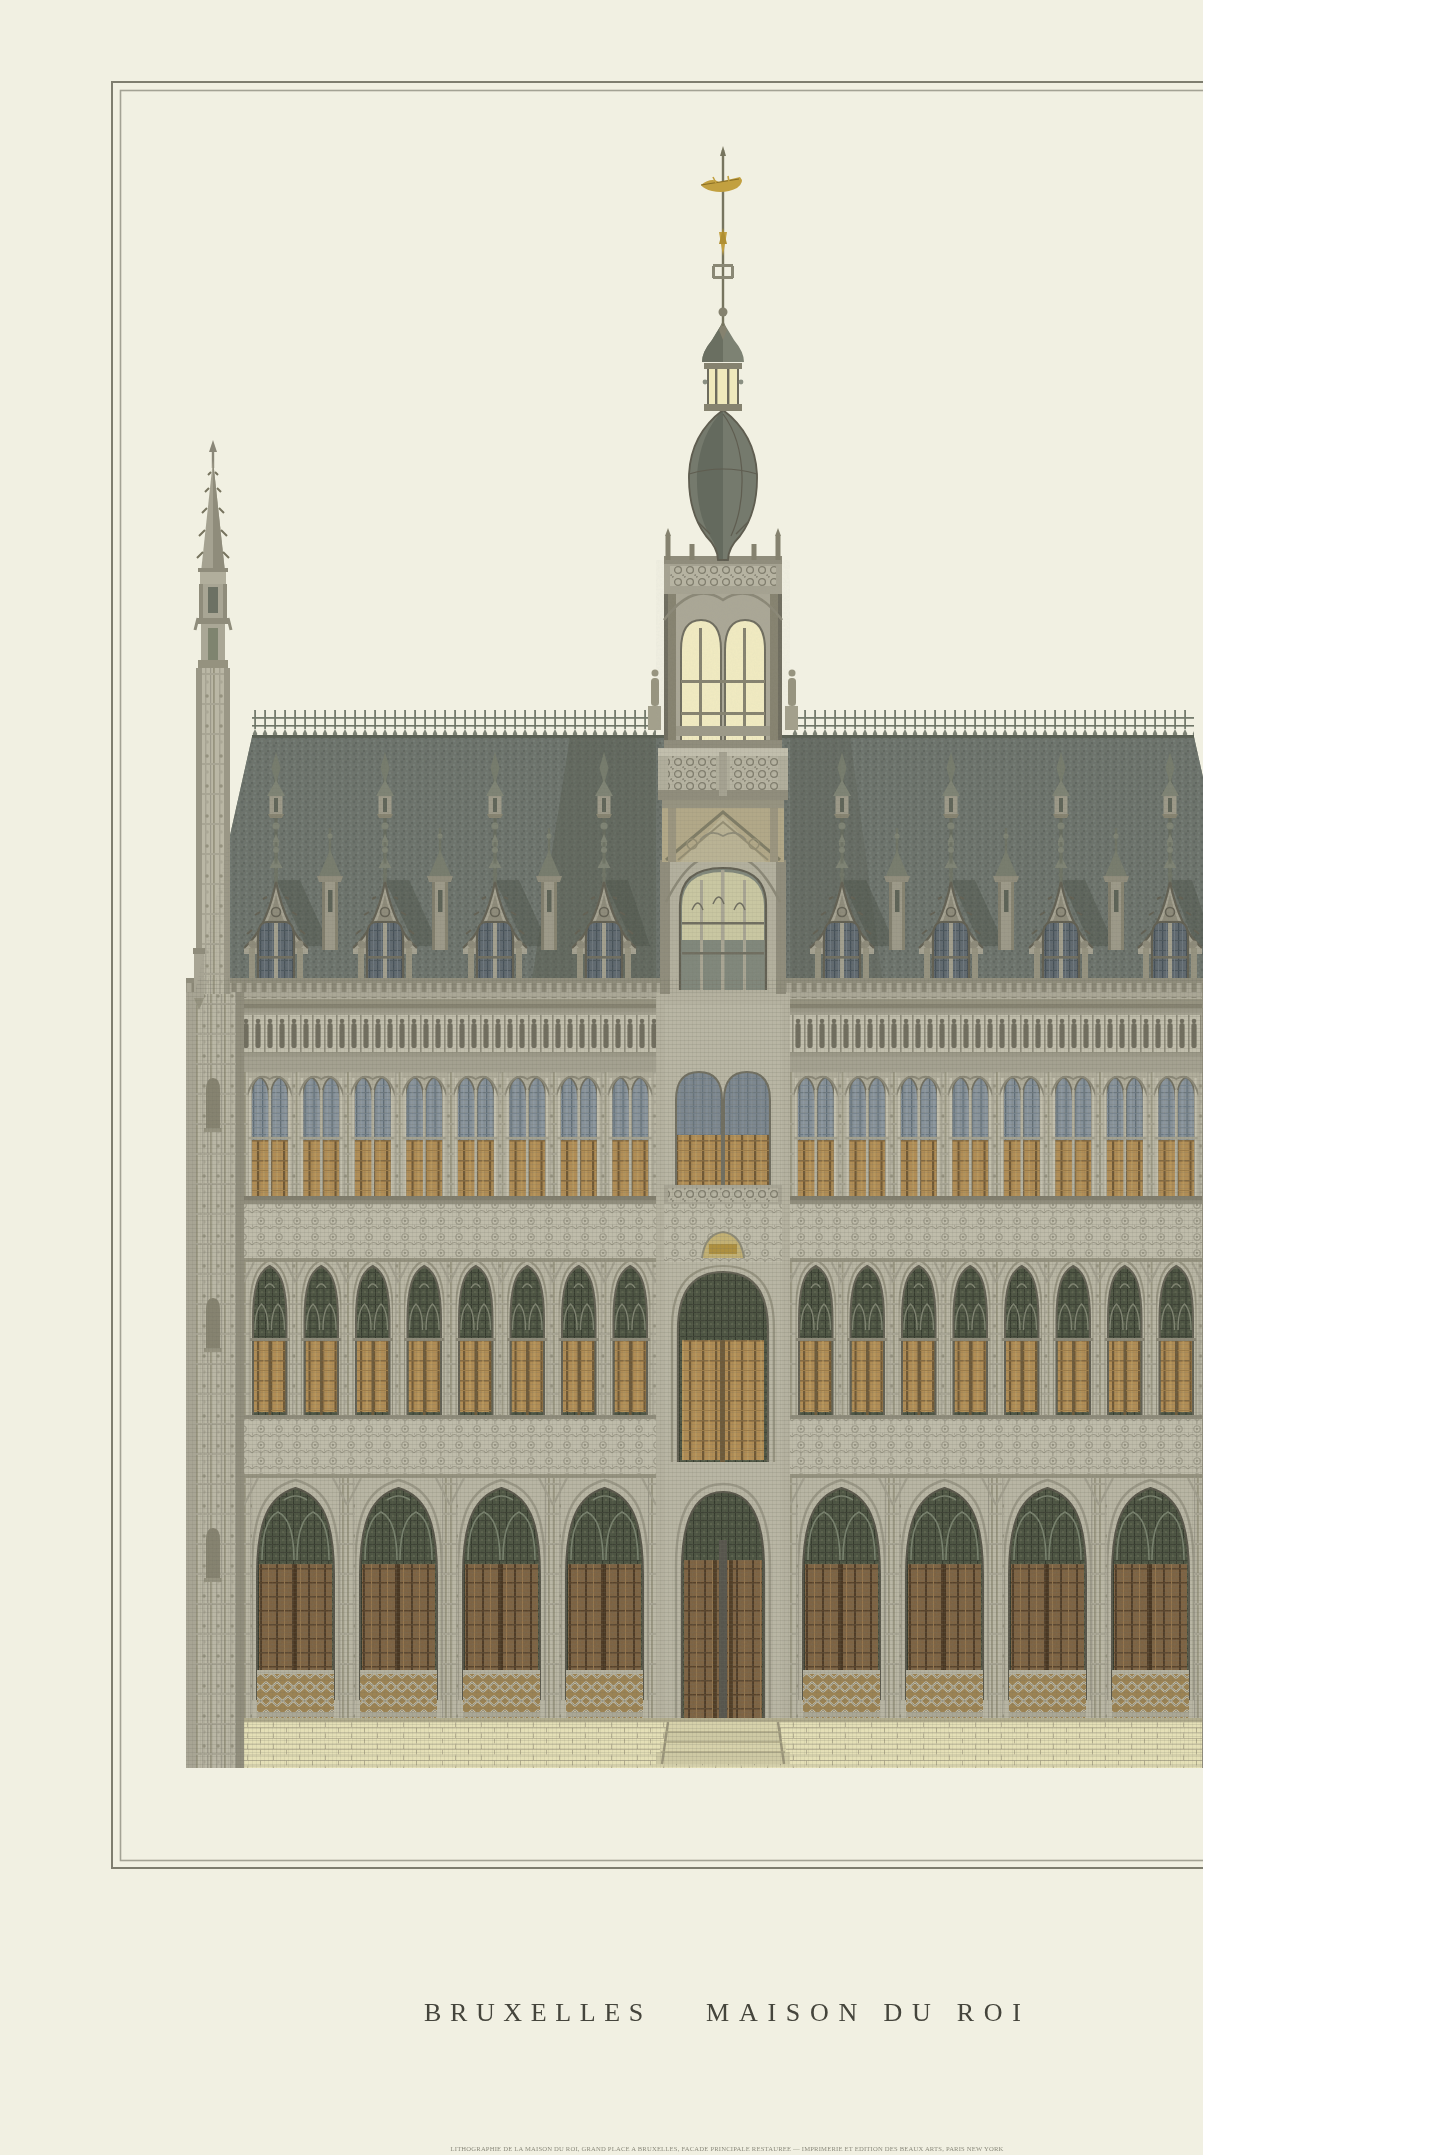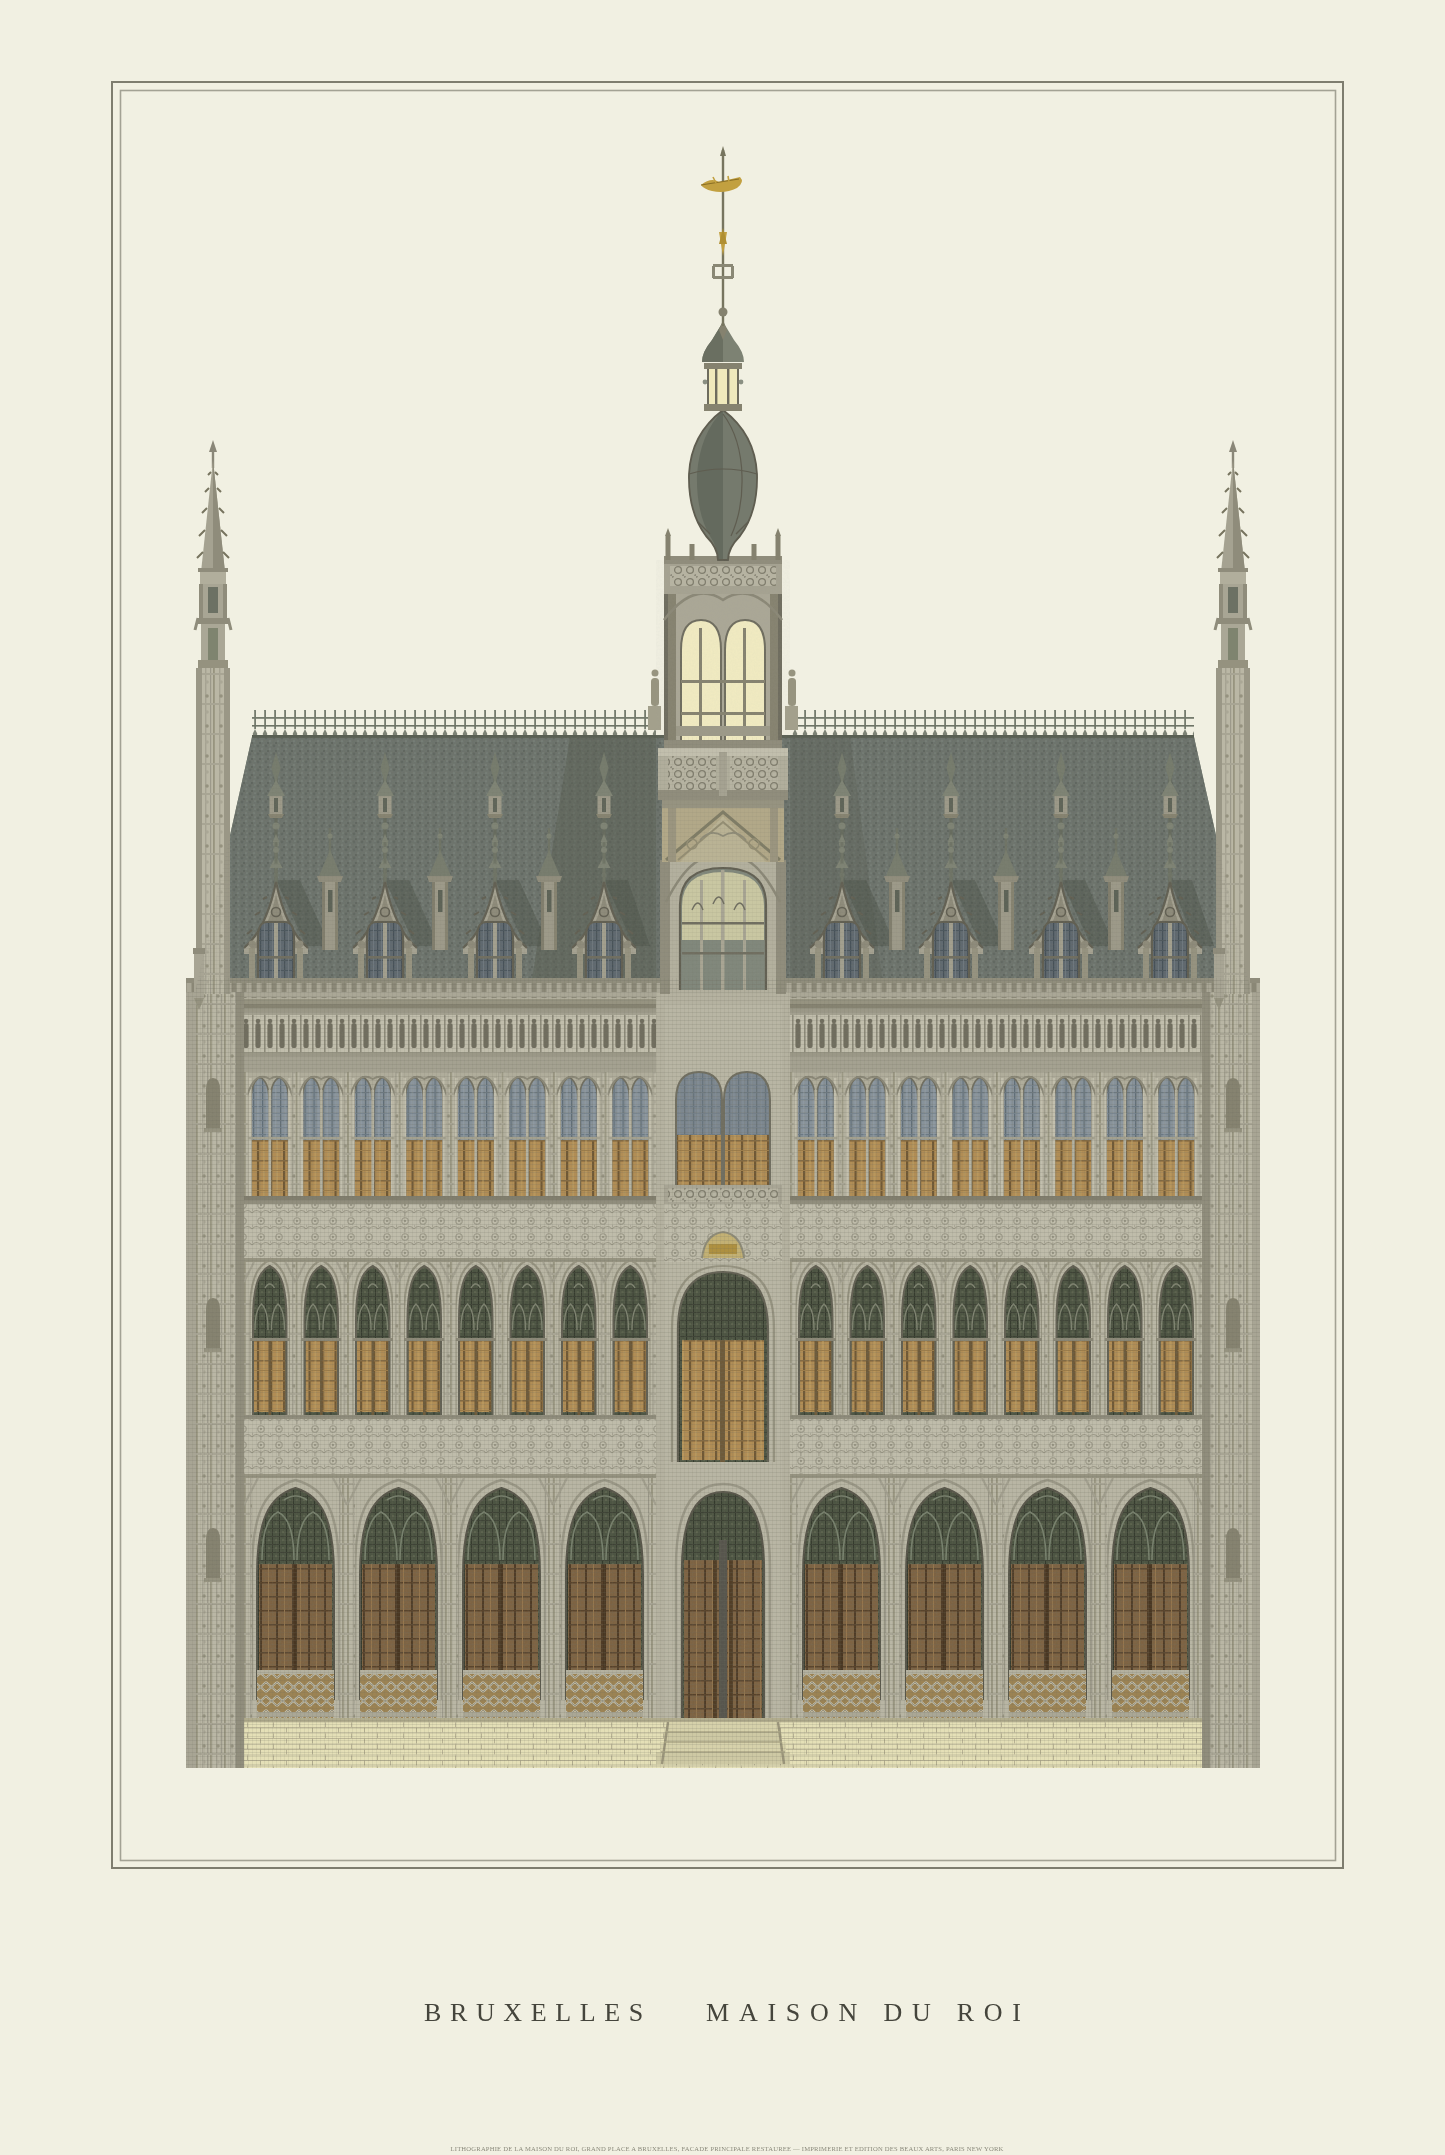--- a/index.html
+++ b/index.html
@@ -1,16 +1,16 @@
 <!DOCTYPE html>
 <html><head>
 <meta charset="utf-8">
 <style>
 html,body{margin:0;padding:0;}
-.page{position:relative;width:1445px;height:2155px;background:#a3a3a3;overflow:hidden;font-family:"Liberation Serif",serif;}
+.page{position:relative;width:1203px;height:2155px;background:#a3a3a3;overflow:hidden;font-family:"Liberation Serif",serif;}
 </style>
 </head>
 <body>
 
 <div class="page">
 <svg width="1445" height="2155" viewBox="0 0 1445 2155">
 <defs>
 <pattern id="proof" width="8" height="8" patternUnits="userSpaceOnUse">
   <rect width="8" height="8" fill="#6a716c"></rect>
   <circle cx="2" cy="2" r="1.4" fill="#5d645f"></circle>

